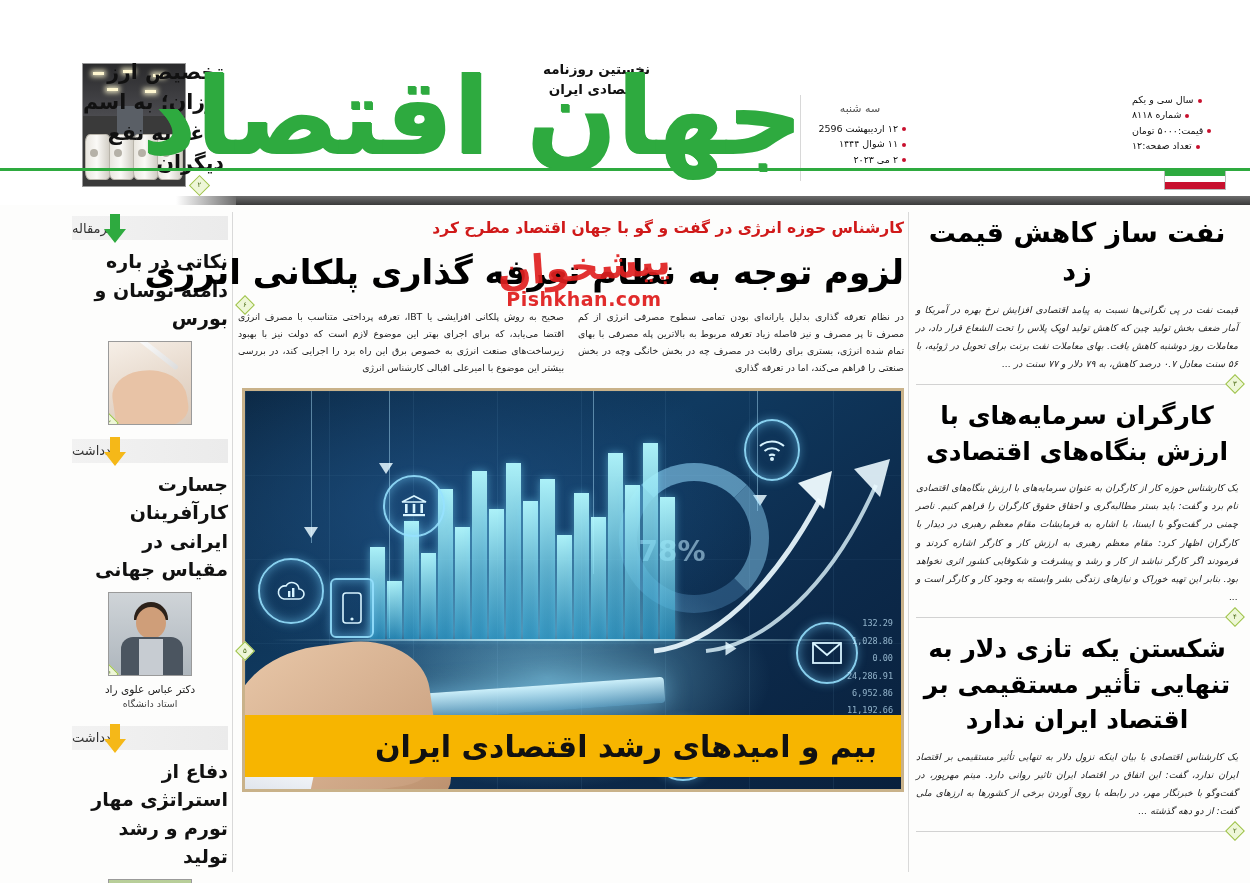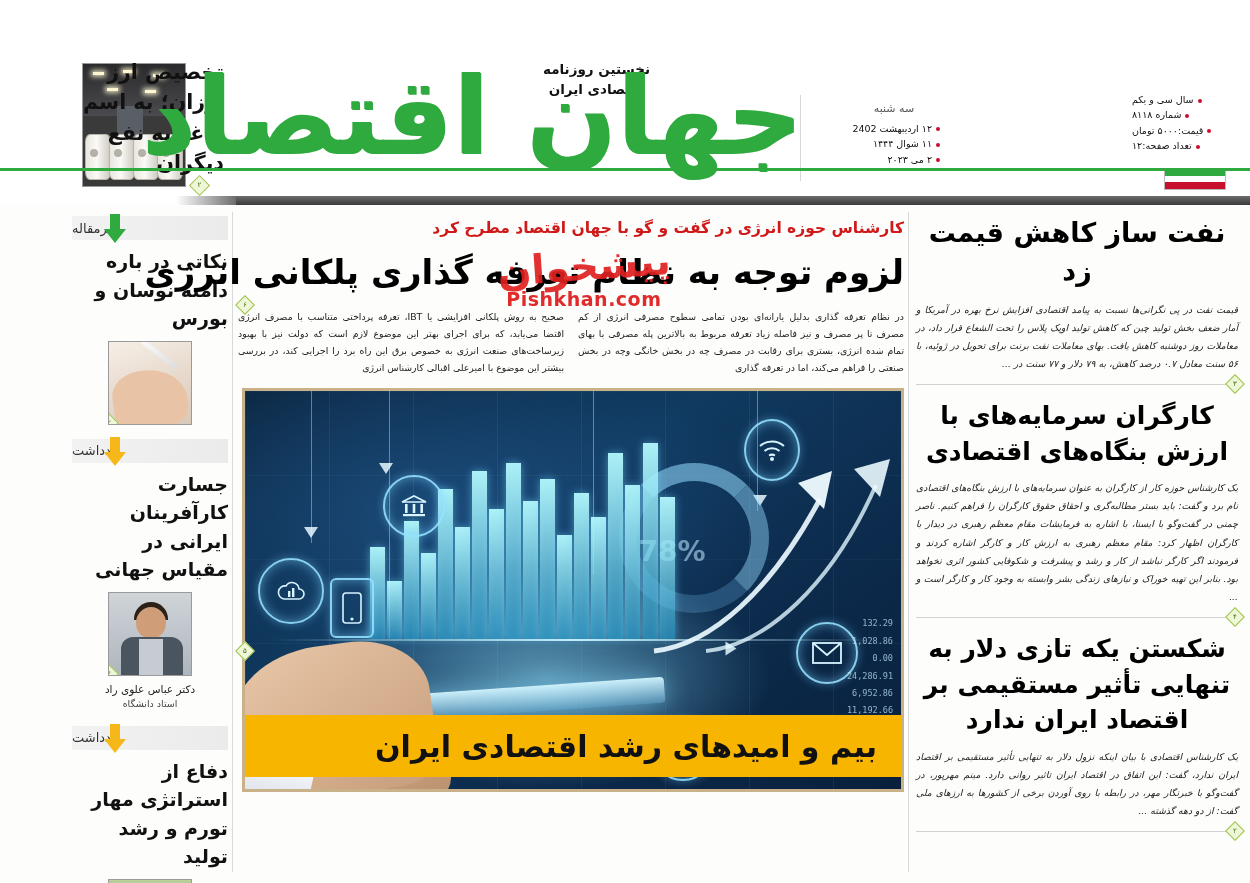--- a/index.html
+++ b/index.html
@@ -55,21 +55,21 @@
   }
   .info-flag {
     position: absolute; right: 24px; top: 168px;
     width: 62px; height: 22px;
     background: linear-gradient(#2eaa3f 33%, #ffffff 33%, #ffffff 66%, #c8102e 66%);
     border: 1px solid #bbb;
   }
 
   
   .mast-date {
-    position: absolute; left: 842px; top: 100px;
+    position: absolute; left: 808px; top: 100px;
     width: 104px; font-size: 9.5px; color: #111; line-height: 1.62;
     text-align: center;
   }
   .mast-date .day { font-size: 11px; color: #555; margin-bottom: 3px; }
   .mast-date .row { white-space: nowrap; text-align: right; padding-right: 6px;}
   .mast-date .dot {
     display: inline-block; width: 4px; height: 4px; border-radius: 50%;
     background: #c8102e; margin-left: 4px; vertical-align: middle;
   }
   .date-sep {
@@ -397,21 +397,21 @@
       </div>
       <div class="teaser-title">تخصیص ارز ارزان؛ به اسم کاغذ به نفع دیگران</div>
       <div class="teaser-badge">
         <span>۲</span>
       </div>
     </div>
 
     <div class="date-sep"></div>
     <div class="mast-date">
       <div class="day">سه شنبه</div>
-      <div class="row"><span class="dot"></span><span>۱۲ اردیبهشت 2402</span></div>
+      <div class="row"><span class="dot"></span><span>۱۲ اردیبهشت 2596</span></div>
       <div class="row"><span class="dot"></span><span>۱۱ شوال ۱۴۴۴</span></div>
       <div class="row"><span class="dot"></span><span>۲ می ۲۰۲۳</span></div>
     </div>
 
     <div class="mast-sub">
       <div>نخستین روزنامه</div>
       <div>اقتصادی ایران</div>
     </div>
 
     <div class="mast-logo">

